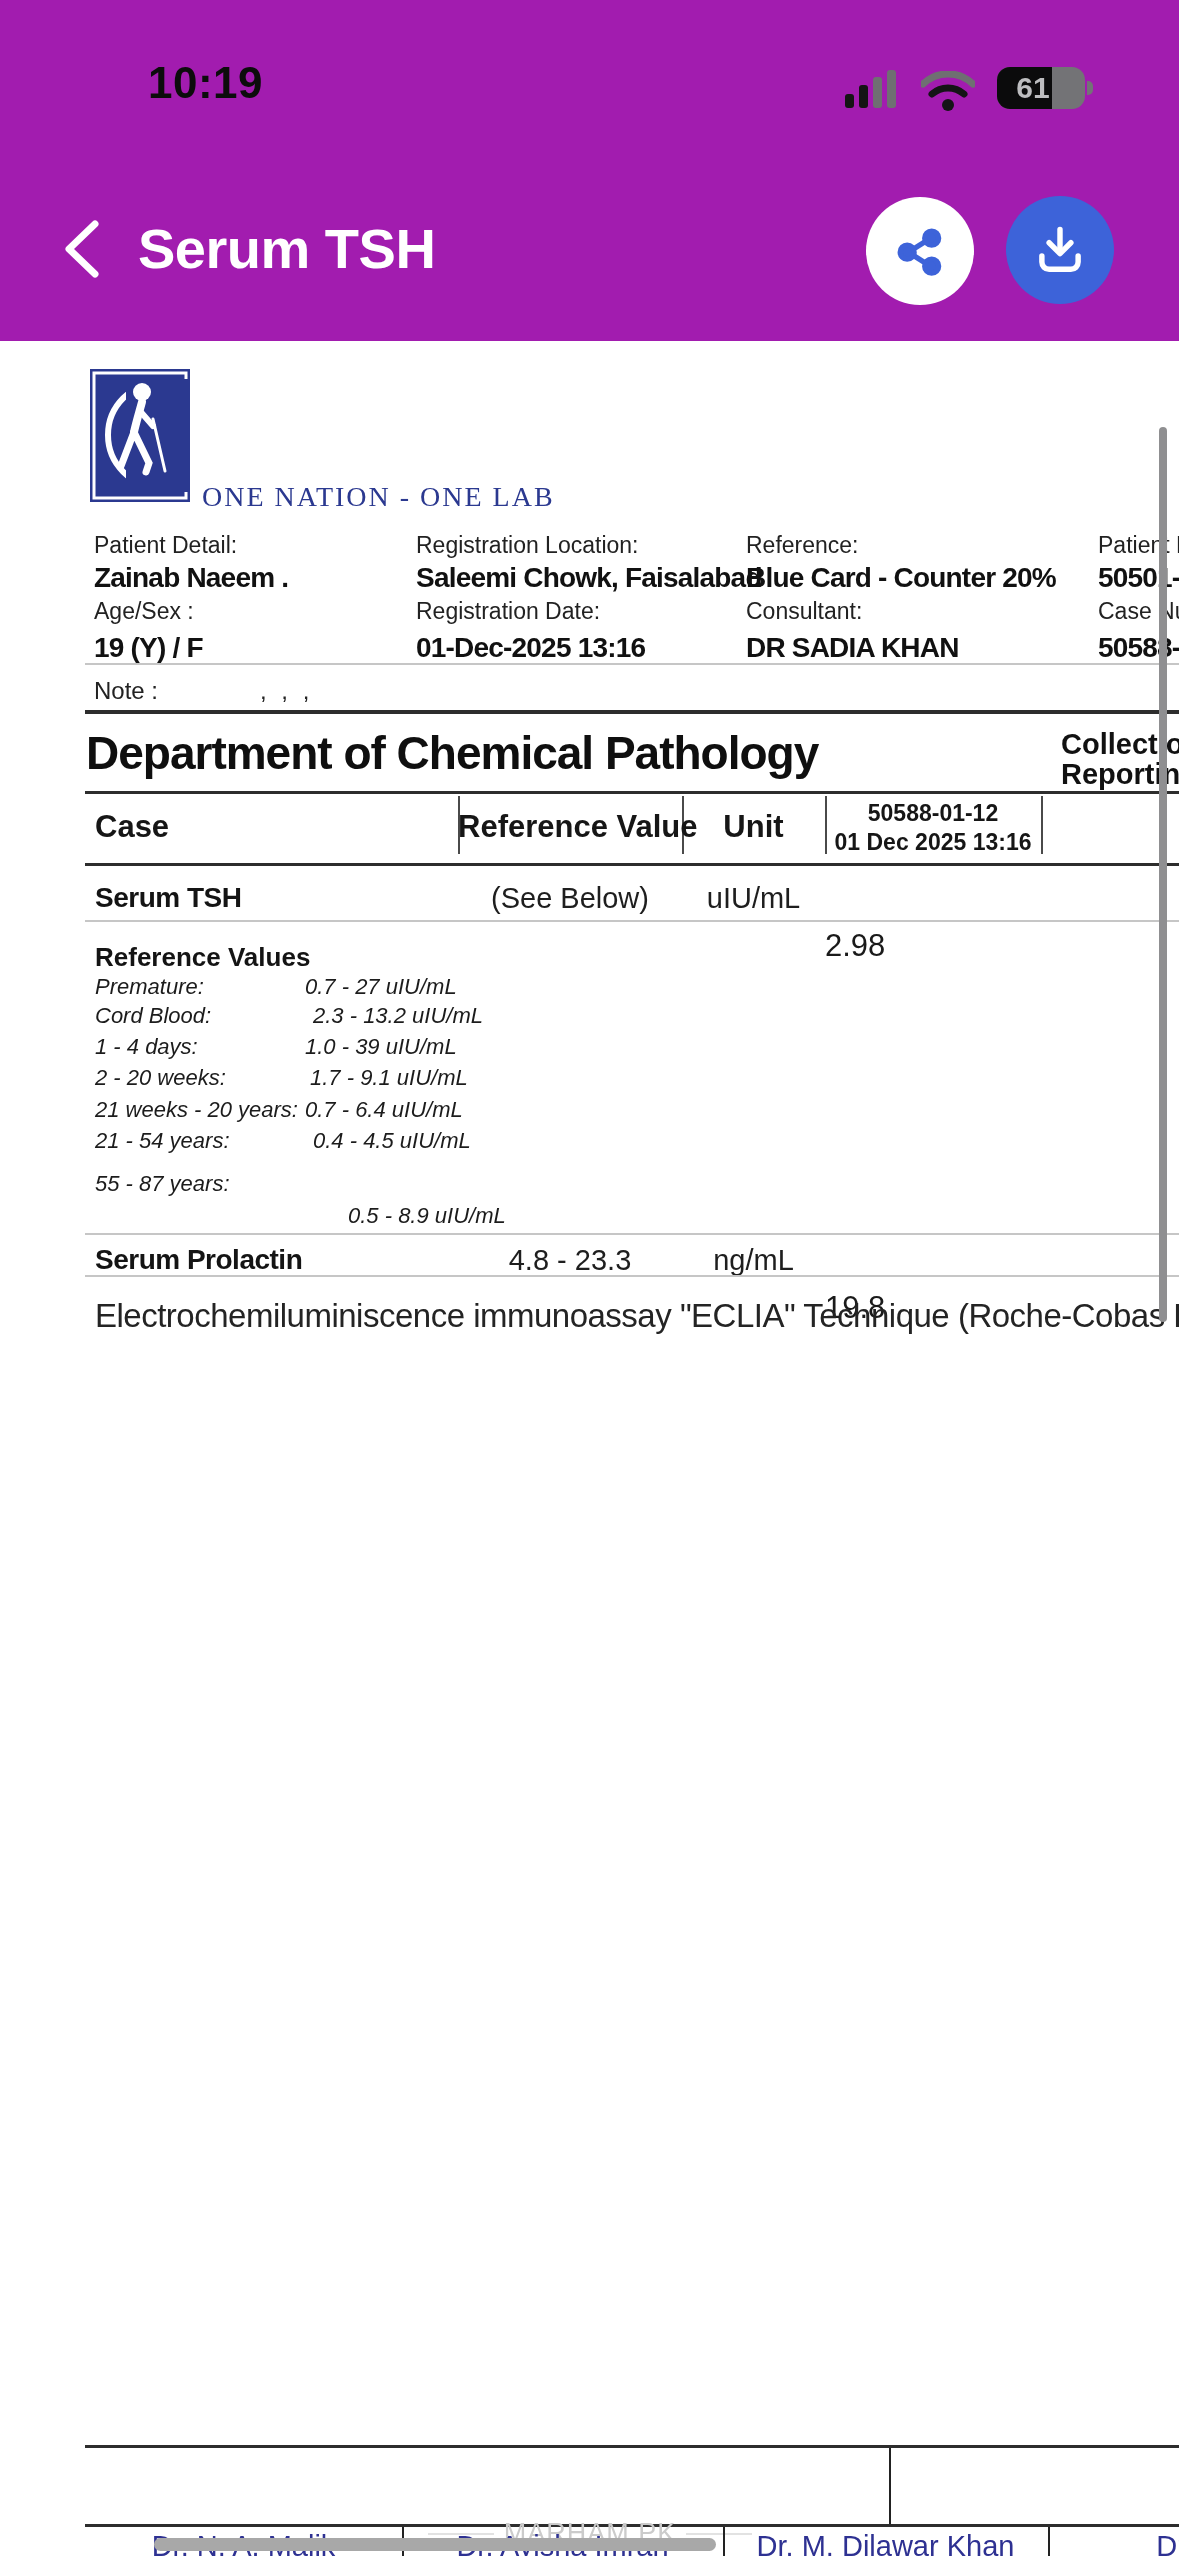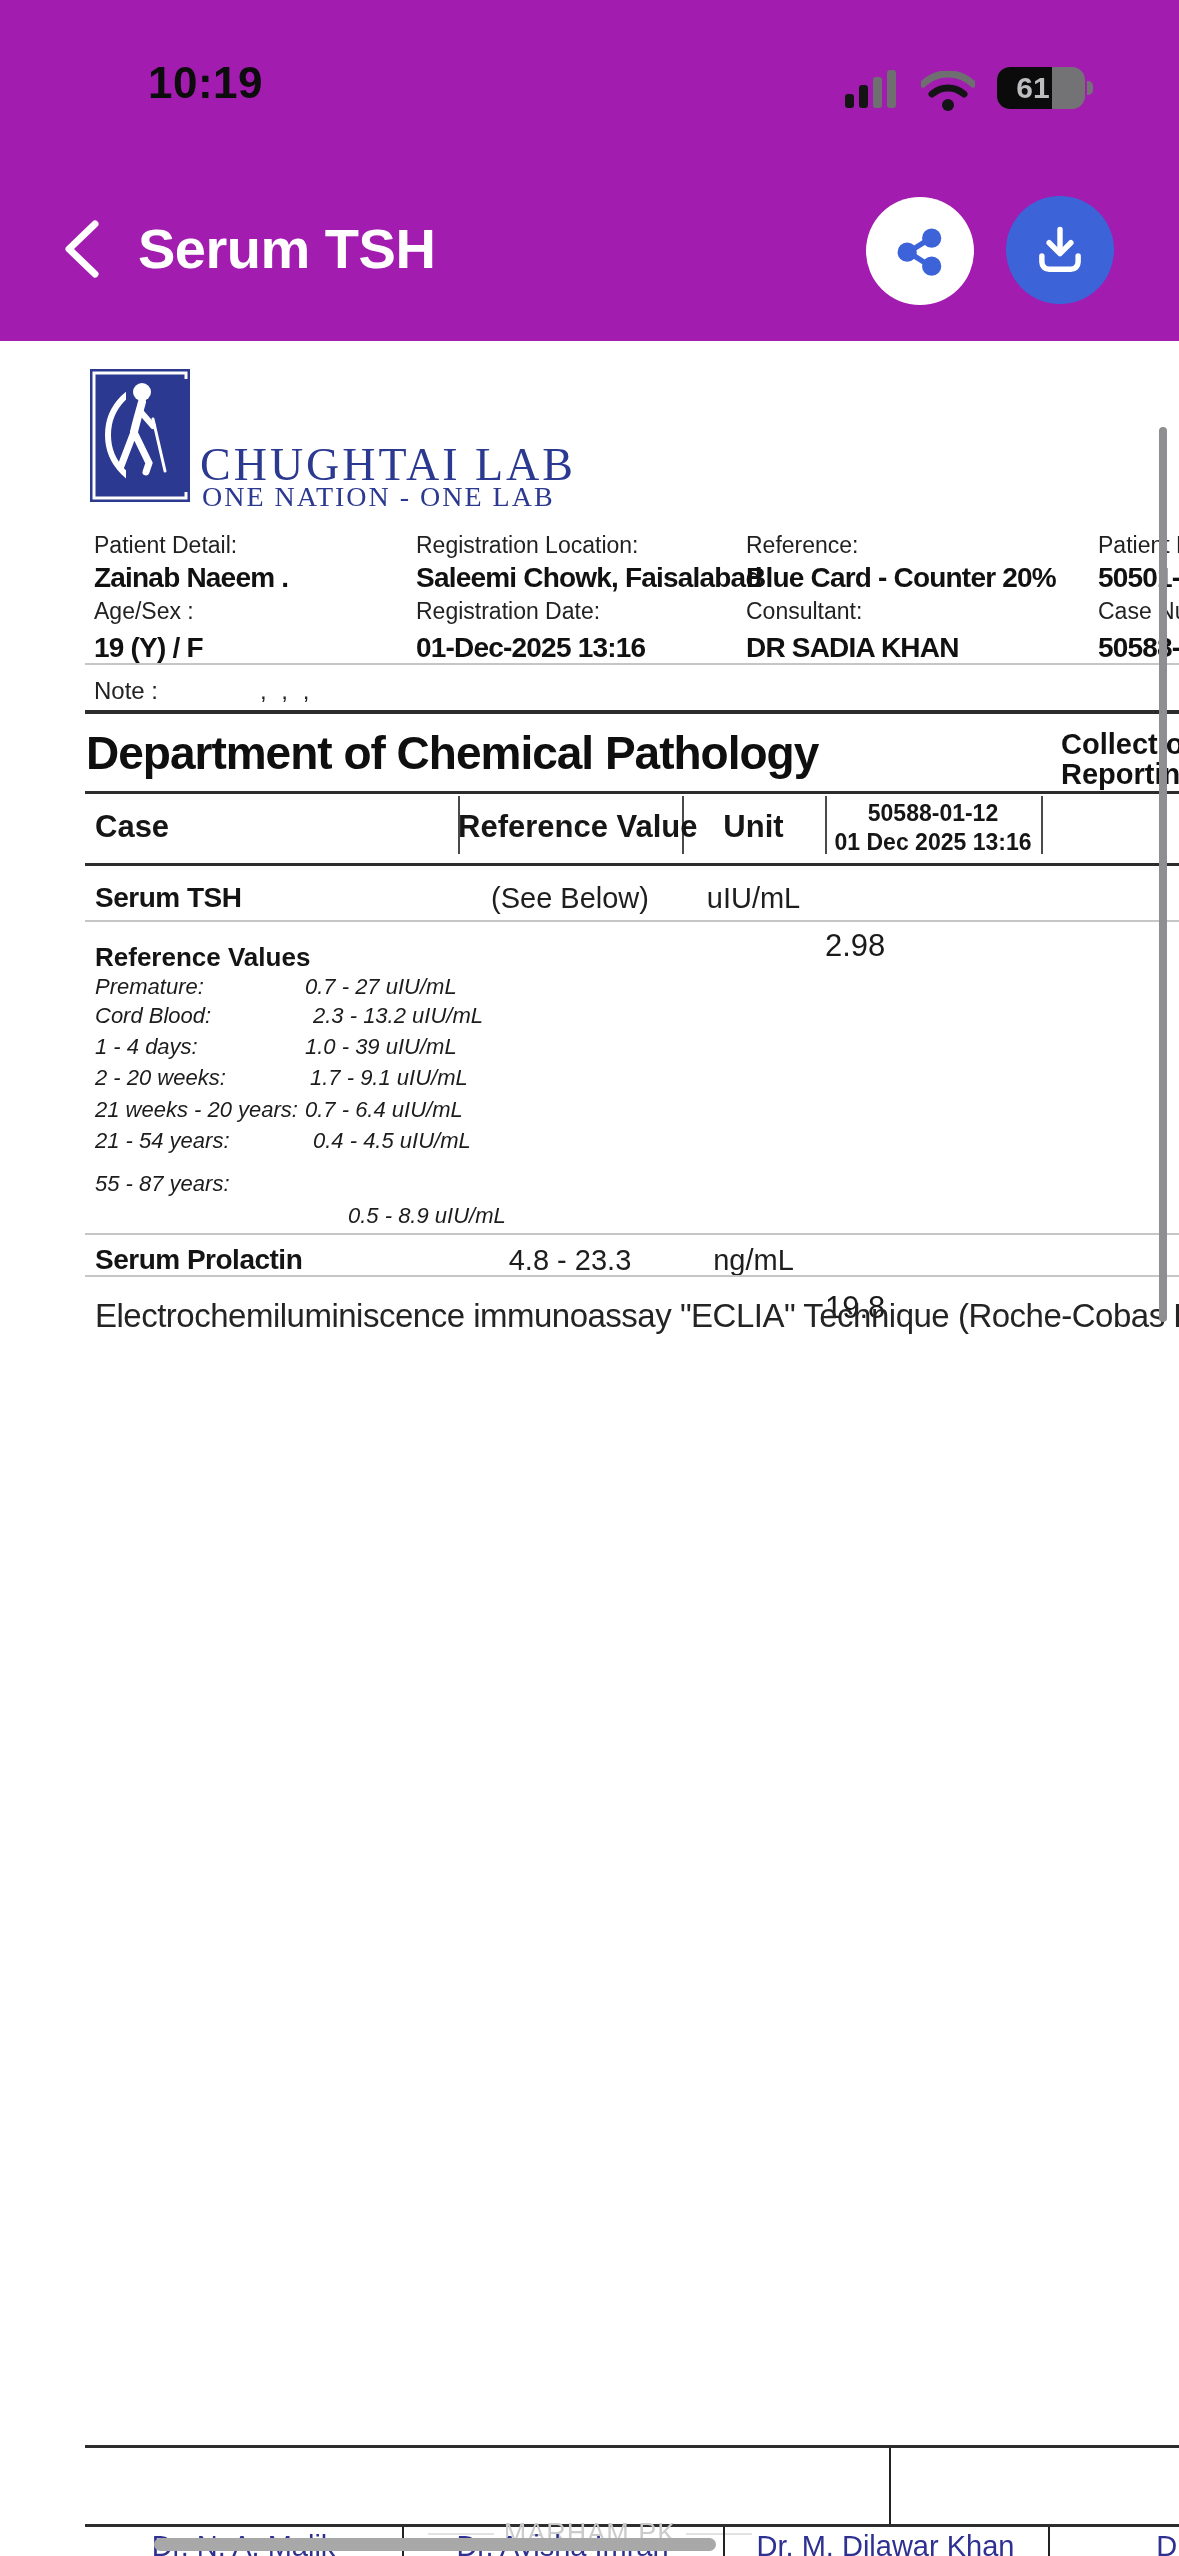--- a/index.html
+++ b/index.html
@@ -121,21 +121,20 @@
         <rect x="36" y="10" width="64" height="113" fill="#2b3990"></rect>
         <circle cx="52" cy="23" r="9" fill="#fff"></circle>
         <g stroke="#fff" fill="none" stroke-linecap="round">
           <path d="M52 33 C49 44 46 54 44 63" stroke-width="8"></path>
           <path d="M44 63 L31 97 M44 63 L59 94 L56 103" stroke-width="7"></path>
           <path d="M50 42 L63 57" stroke-width="6"></path>
           <path d="M63 50 L75 102" stroke-width="3"></path>
         </g>
       </svg>
     </div>
-    <div class="logo-name">CHUGHTAI LAB</div>
     <div class="logo-tag">ONE NATION - ONE LAB</div>
 
     <div class="abs plabel" style="left:94px;top:191px;">Patient Detail:</div>
     <div class="abs pvalue" style="left:94px;top:221px;">Zainab Naeem .</div>
     <div class="abs plabel" style="left:94px;top:257px;">Age/Sex :</div>
     <div class="abs pvalue" style="left:94px;top:291px;">19 (Y) / F</div>
 
     <div class="abs plabel" style="left:416px;top:191px;">Registration Location:</div>
     <div class="abs pvalue" style="left:416px;top:221px;">Saleemi Chowk, Faisalabad</div>
     <div class="abs plabel" style="left:416px;top:257px;">Registration Date:</div>

